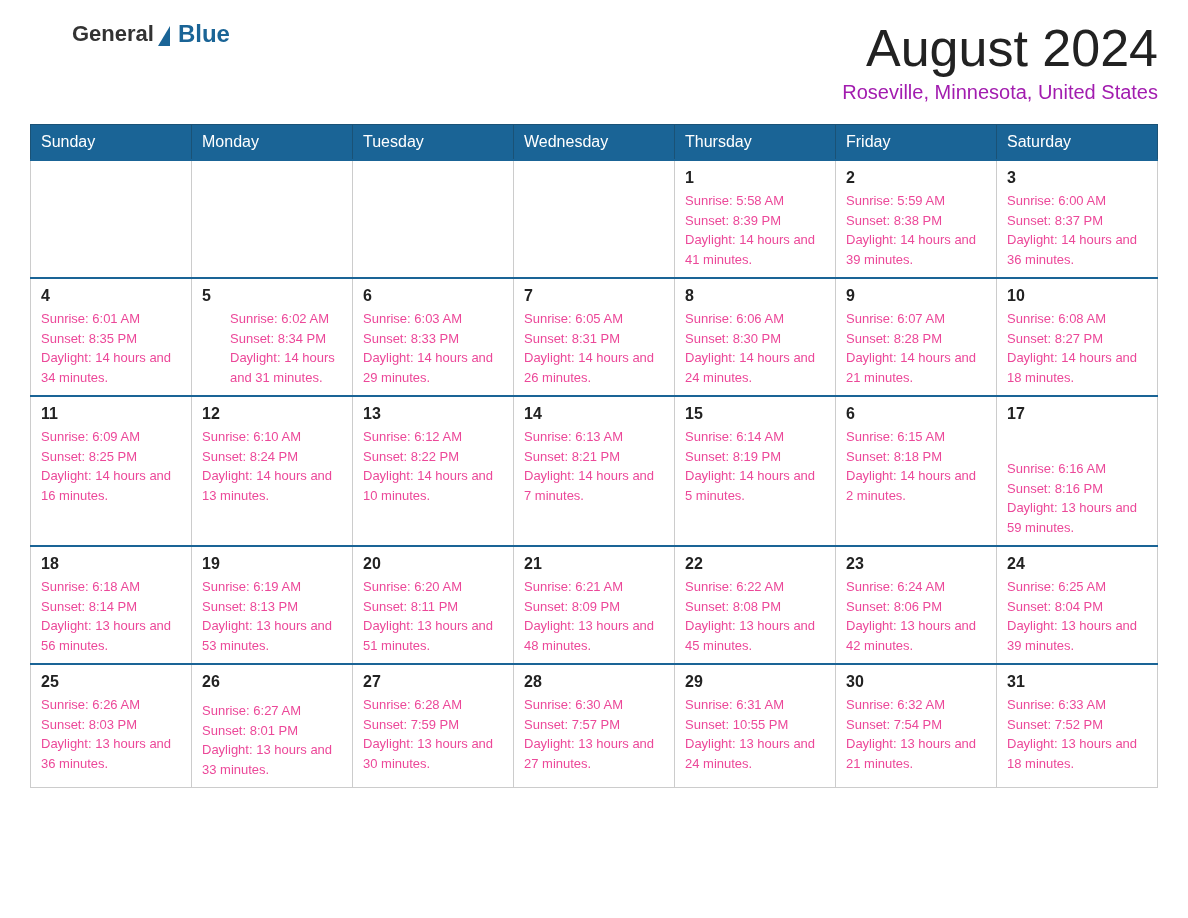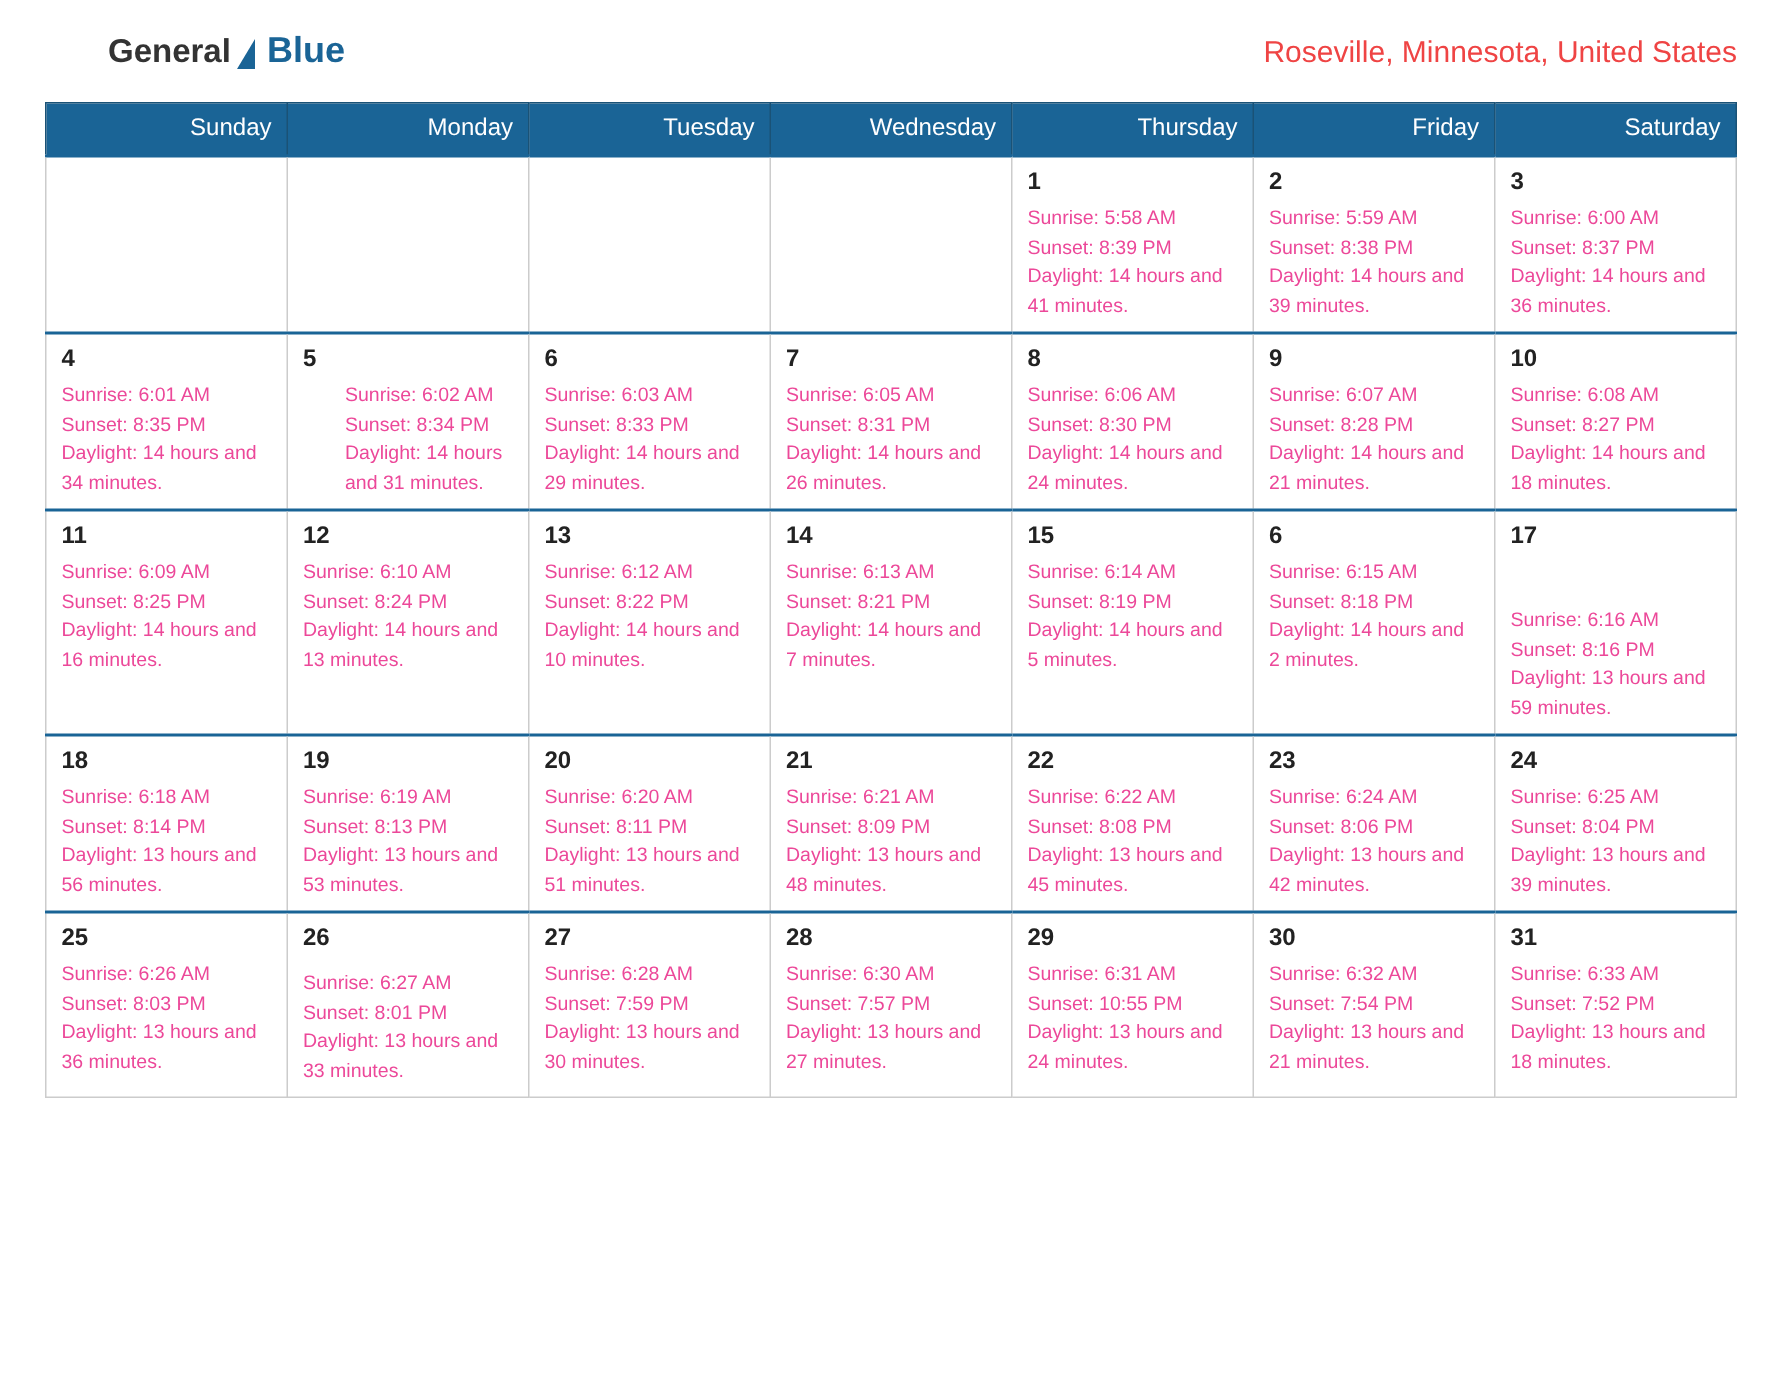--- a/index.html
+++ b/index.html
@@ -45,32 +45,32 @@
       text-align: right;
     }
     .month-title {
       font-size: 52px;
       font-weight: normal;
       color: #222;
       line-height: 1.1;
     }
     .location-title {
       font-size: 20px;
-      color: #ef4444;
+      color: #a21caf;
       margin-top: 4px;
     }
     .calendar-table {
       width: 100%;
       border-collapse: collapse;
       border: 1px solid #aaa;
     }
     .calendar-table th {
       background-color: #1a6496;
       color: #fff;
-      text-align: right;
+      text-align: left;
       padding: 8px 10px;
       font-size: 16px;
       font-weight: normal;
       border: 1px solid #1a5276;
     }
     .calendar-table td {
       vertical-align: top;
       padding: 8px 10px;
       border: 1px solid #ccc;
       width: 14.28%;
@@ -101,20 +101,21 @@
 <body>
 
 <div class="header-area">
   <div class="logo">
     <span class="logo-text-general">General</span>
     <span class="logo-triangle"></span>
     <br>
     <span class="logo-blue">Blue</span>
   </div>
   <div class="title-area">
+    <div class="month-title">August 2024</div>
     <div class="location-title">Roseville, Minnesota, United States</div>
   </div>
 </div>
 
 <table class="calendar-table">
   <thead>
     <tr>
     <th>Sunday</th>
         <th>Monday</th>
         <th>Tuesday</th>

